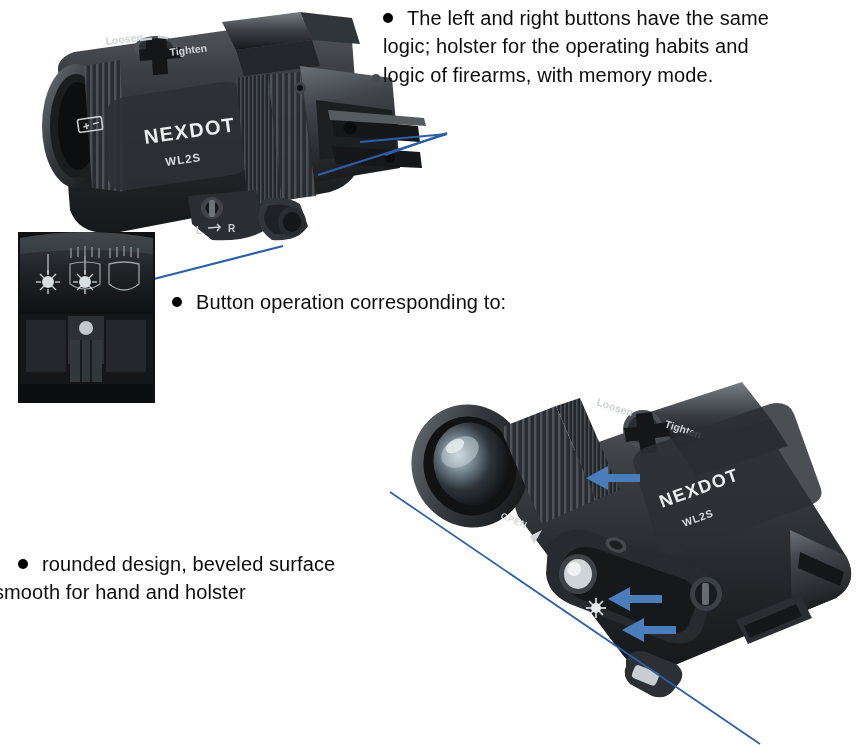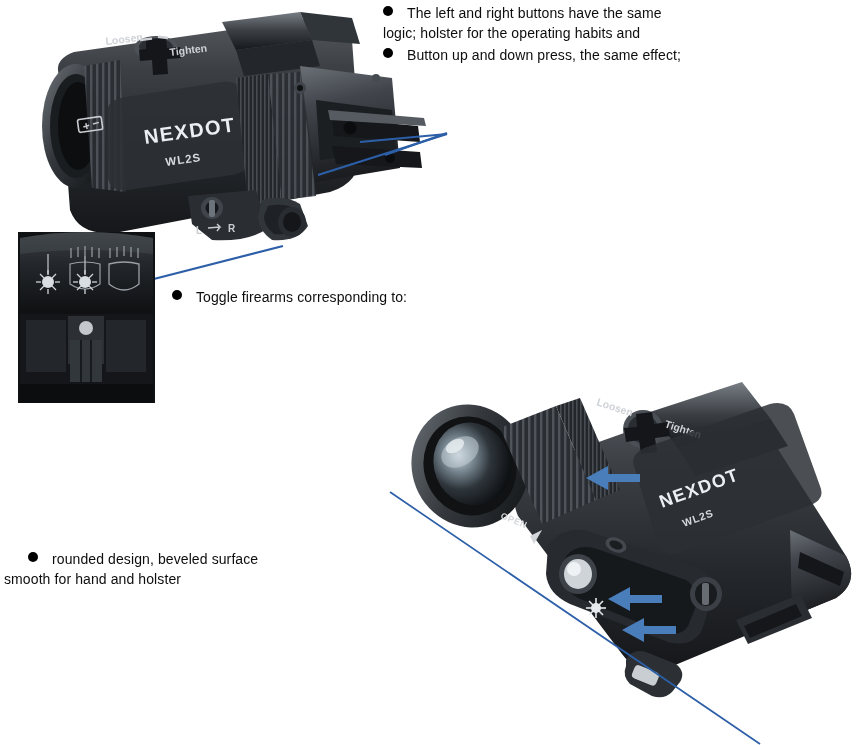--- a/index.html
+++ b/index.html
@@ -16,21 +16,21 @@
     position: relative;
     width: 856px;
     height: 745px;
     background: #ffffff;
     overflow: hidden;
   }
 
   
   .bullet-block {
     position: absolute;
-    font-size: 14px;
+    font-size: 20px;
     line-height: 1.42;
     color: #0d0d0d;
     letter-spacing: 0.1px;
   }
   .bullet-row {
     display: block;
     position: relative;
   }
   .bullet-dot {
     display: inline-block;
@@ -44,21 +44,21 @@
   .bullet-text {
     display: inline;
   }
   .cont-line {
     display: block;
   }
 
   #bullets-top { left: 383px; top: 4px; width: 470px; }
   #bullets-top .bullet-row + .bullet-row { margin-top: 2px; }
   #bullets-toggle { left: 172px; top: 288px; width: 470px; }
-  #bullets-rounded { left: 28px; top: 550px; width: 460px; }
+  #bullets-rounded { left: 18px; top: 550px; width: 460px; }
 
   
   #scene {
     position: absolute;
     left: 0; top: 0;
     width: 856px;
     height: 745px;
   }
 
   
@@ -376,29 +376,27 @@
       <path d="M62 108 L64 108 L64 150 L62 150 Z" fill="#181b1e"></path>
       <path d="M72 108 L74 108 L74 150 L72 150 Z" fill="#181b1e"></path>
       <path d="M2 152 L135 152 L135 171 L2 171 Z" fill="#0b0d0f"></path>
     </svg>
   </div>
 
   <div class="bullet-block" id="bullets-top">
     <div class="bullet-row">
       <span class="bullet-dot"></span><span class="bullet-text">The left and right buttons have the same</span>
       <span class="cont-line">logic;  holster for the operating habits and</span>
-    </div>
-    <div class="bullet-row">
-      <span class="bullet-dot"></span><span class="bullet-text">Button up and down press, the same effect;</span>
+      <span class="cont-line">logic of firearms, with memory mode.</span>
     </div>
   </div>
 
   <div class="bullet-block" id="bullets-toggle">
     <div class="bullet-row">
-      <span class="bullet-dot"></span><span class="bullet-text">Toggle firearms corresponding to:</span>
+      <span class="bullet-dot"></span><span class="bullet-text">Button operation corresponding to:</span>
     </div>
   </div>
 
   <div class="bullet-block" id="bullets-rounded">
     <div class="bullet-row">
       <span class="bullet-dot"></span><span class="bullet-text">rounded design, beveled surface</span>
       <span class="cont-line" style="margin-left:-24px;">smooth for hand and holster</span>
     </div>
   </div>
 

